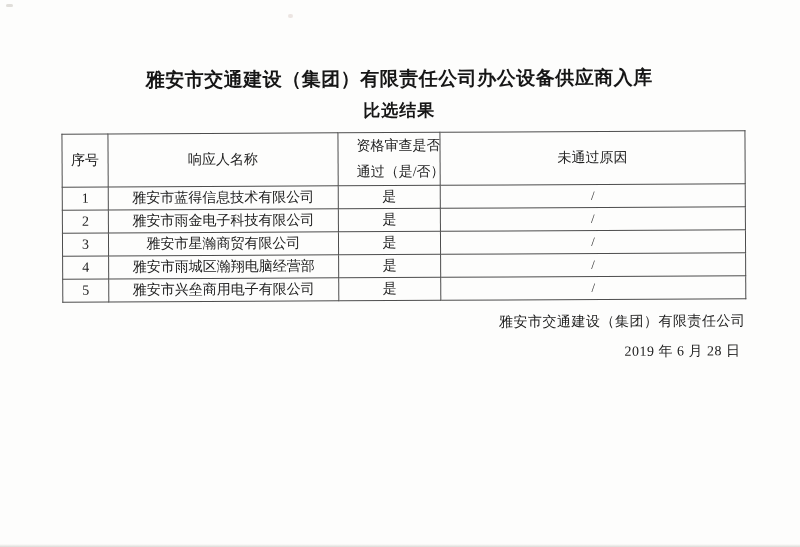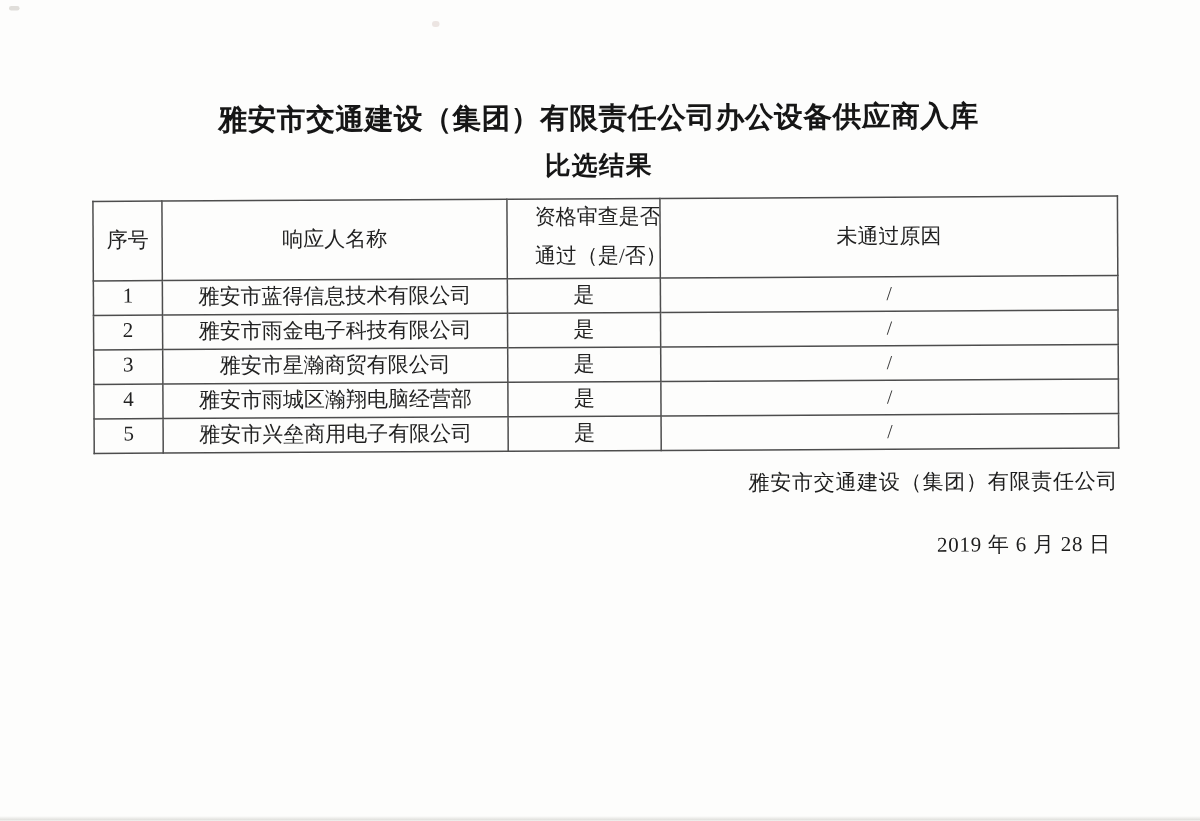--- a/index.html
+++ b/index.html
@@ -80,21 +80,20 @@
     font-size: 14px;
     letter-spacing: 0.5px;
     color: #1d1d1d;
   }
   .footer-date {
     position: absolute;
     top: 344px; right: 60px;
     font-size: 14px;
     letter-spacing: 0.5px;
     color: #1d1d1d;
-    margin-top: 12px;
   }
   
   .scan-edge-bottom {
     position: absolute;
     left: 0; right: 0; bottom: 0;
     height: 3px;
     background: linear-gradient(to bottom, rgba(0,0,0,0), rgba(180,180,172,0.45));
   }
   .scan-speck-a {
     position: absolute;

